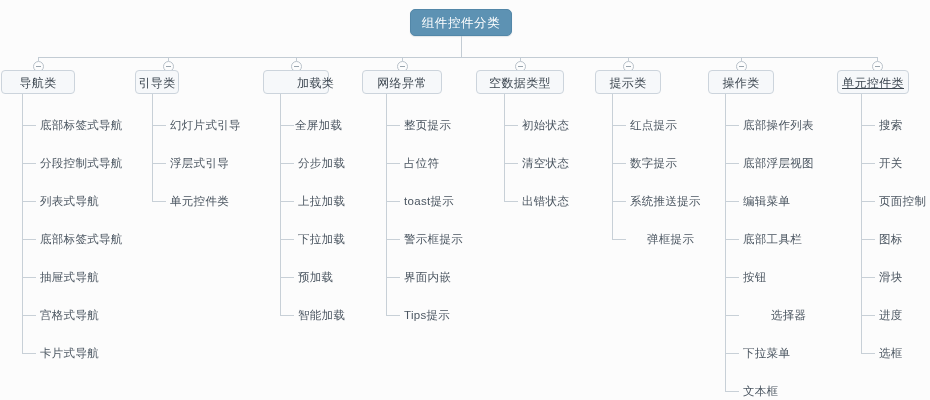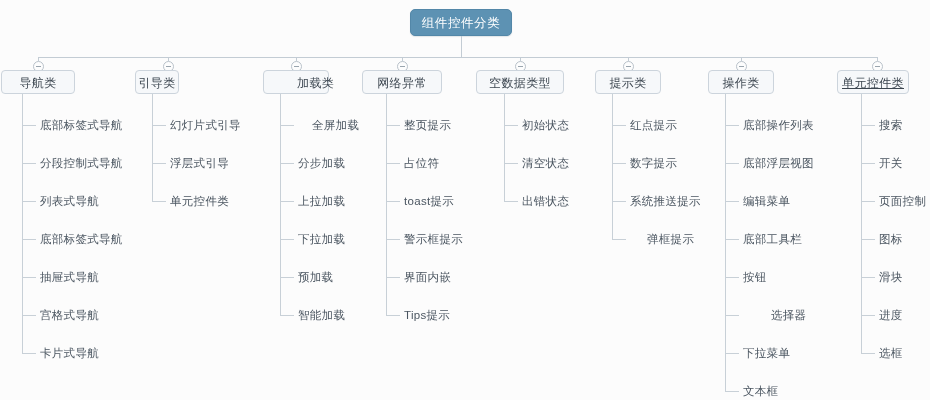--- a/index.html
+++ b/index.html
@@ -149,21 +149,21 @@
       <div class="stub" style="left: 152px; top: 163px;"></div>
       <div class="leaf-label" style="left: 170px; top: 163px;">浮层式引导</div>
       <div class="stub" style="left: 152px; top: 201px;"></div>
       <div class="leaf-label" style="left: 170px; top: 201px;">单元控件类</div>
       <div class="vline" style="left: 296px; top: 57px; height: 4px;"></div>
       <div class="toggle" style="left: 290.5px; top: 61px;"></div>
       <div class="vline" style="left: 296px; top: 72px;"></div>
       <div class="cat-node" style="left: 263px; top: 70px; width: 66px; padding-left: 33px;">加载类</div>
       <div class="trunk" style="left: 280px; top: 94px; height: 221px;"></div>
       <div class="stub" style="left: 280px; top: 125px;"></div>
-      <div class="leaf-label" style="left: 312px; top: 125px;">全屏加载</div>
+      <div class="leaf-label" style="left: 295px; top: 125px;">全屏加载</div>
       <div class="stub" style="left: 280px; top: 163px;"></div>
       <div class="leaf-label" style="left: 298px; top: 163px;">分步加载</div>
       <div class="stub" style="left: 280px; top: 201px;"></div>
       <div class="leaf-label" style="left: 298px; top: 201px;">上拉加载</div>
       <div class="stub" style="left: 280px; top: 239px;"></div>
       <div class="leaf-label" style="left: 298px; top: 239px;">下拉加载</div>
       <div class="stub" style="left: 280px; top: 277px;"></div>
       <div class="leaf-label" style="left: 298px; top: 277px;">预加载</div>
       <div class="stub" style="left: 280px; top: 315px;"></div>
       <div class="leaf-label" style="left: 298px; top: 315px;">智能加载</div>

